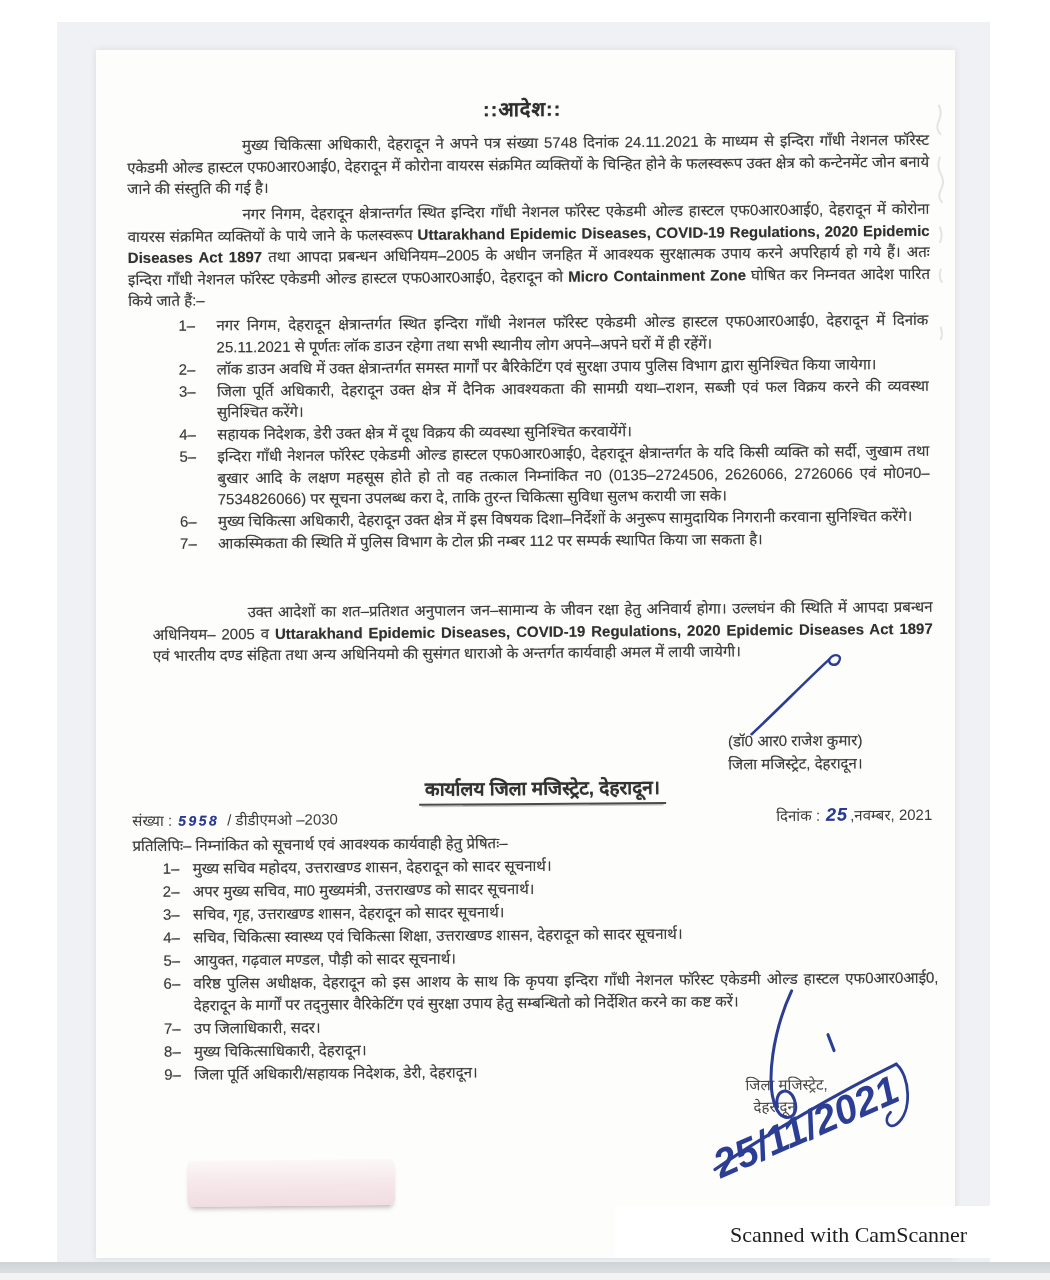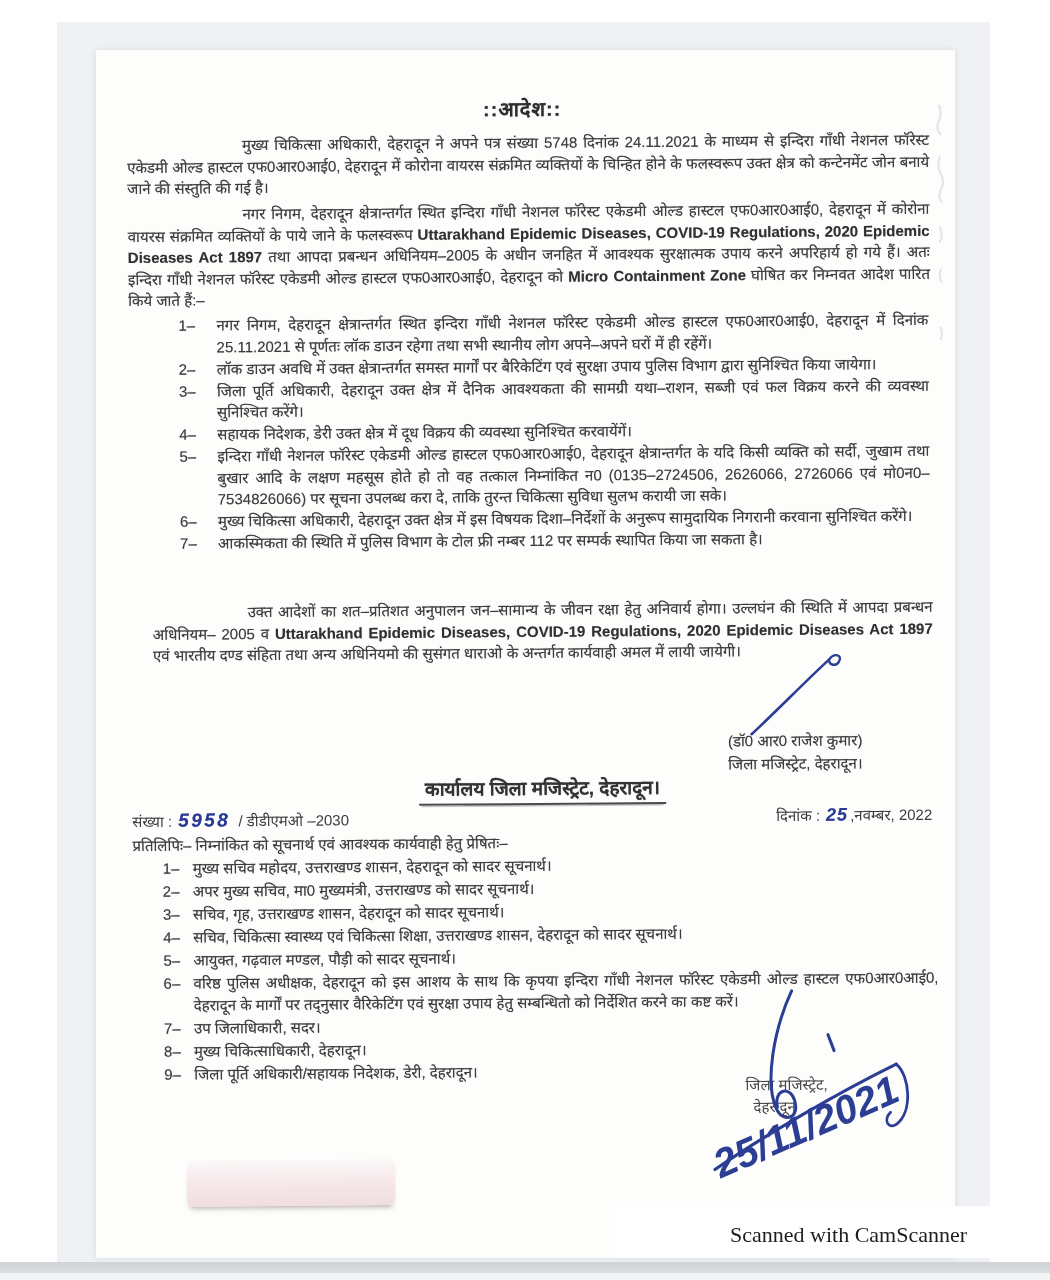--- a/index.html
+++ b/index.html
@@ -41,21 +41,21 @@
 
   .office-heading-wrap { position:absolute; top:725px; left:0; width:100%; text-align:center; }
   .office-heading { display:inline-block; margin-left:30px; font-size:19px; font-weight:bold;
     color:#333; padding:0 6px 2px 6px; border-bottom:2.5px solid #4b4b4b;
     box-shadow:0 4px 0 -2.5px rgba(100,100,100,.35); text-shadow:0 0 0.8px rgba(60,60,60,.6); }
 
   .ref-line { position:absolute; left:34px; top:757px; width:800px; display:flex;
     justify-content:space-between; font-size:15px; color:#3c3c3c; }
   .hand { color:#2b3a94; font-weight:bold; font-style:italic;
     text-shadow:0 0 0.5px rgba(43,58,148,.6); }
-  .ref-no .hand { font-size:19px; letter-spacing:2.5px; margin:6px 8px 0 6px; }
+  .ref-no .hand { font-size:14px; letter-spacing:2.5px; margin:6px 8px 0 6px; }
   .ref-date .hand { font-size:18px; letter-spacing:1px; margin:16px 2px 0 6px; }
 
   .copy-heading { position:absolute; left:34px; top:782px; width:700px; }
 
   .recipient-list { position:absolute; left:64px; top:805px; width:775px; }
   .r-item { display:flex; margin-bottom:1.5px; }
   .r-item .num { flex:0 0 30px; }
   .r-item .txt { flex:1 1 auto; }
 
   .stamp-print { position:absolute; left:645px; top:1026px; width:160px;
@@ -138,21 +138,21 @@
 
       <div class="office-heading-wrap">
         <span class="office-heading">कार्यालय जिला मजिस्ट्रेट, देहरादून।</span>
       </div>
 
       <div class="ref-line">
         <span class="ref-no">
           <span>संख्या :</span><span class="hand">5958</span><span>/ डीडीएमओ –2030</span>
         </span>
         <span class="ref-date">
-          <span>दिनांक :</span><span class="hand">25</span><span>,नवम्बर, 2022</span>
+          <span>दिनांक :</span><span class="hand">25</span><span>,नवम्बर, 2021</span>
         </span>
       </div>
 
       <div class="copy-heading hbody" style="text-align:left;">प्रतिलिपिः– निम्नांकित को सूचनार्थ एवं आवश्यक कार्यवाही हेतु प्रेषितः–</div>
 
       <div class="recipient-list">
         <div class="r-item hbody">
           <span class="num">1–</span>
           <span class="txt">मुख्य सचिव महोदय, उत्तराखण्ड शासन, देहरादून को सादर सूचनार्थ।</span>
         </div>

